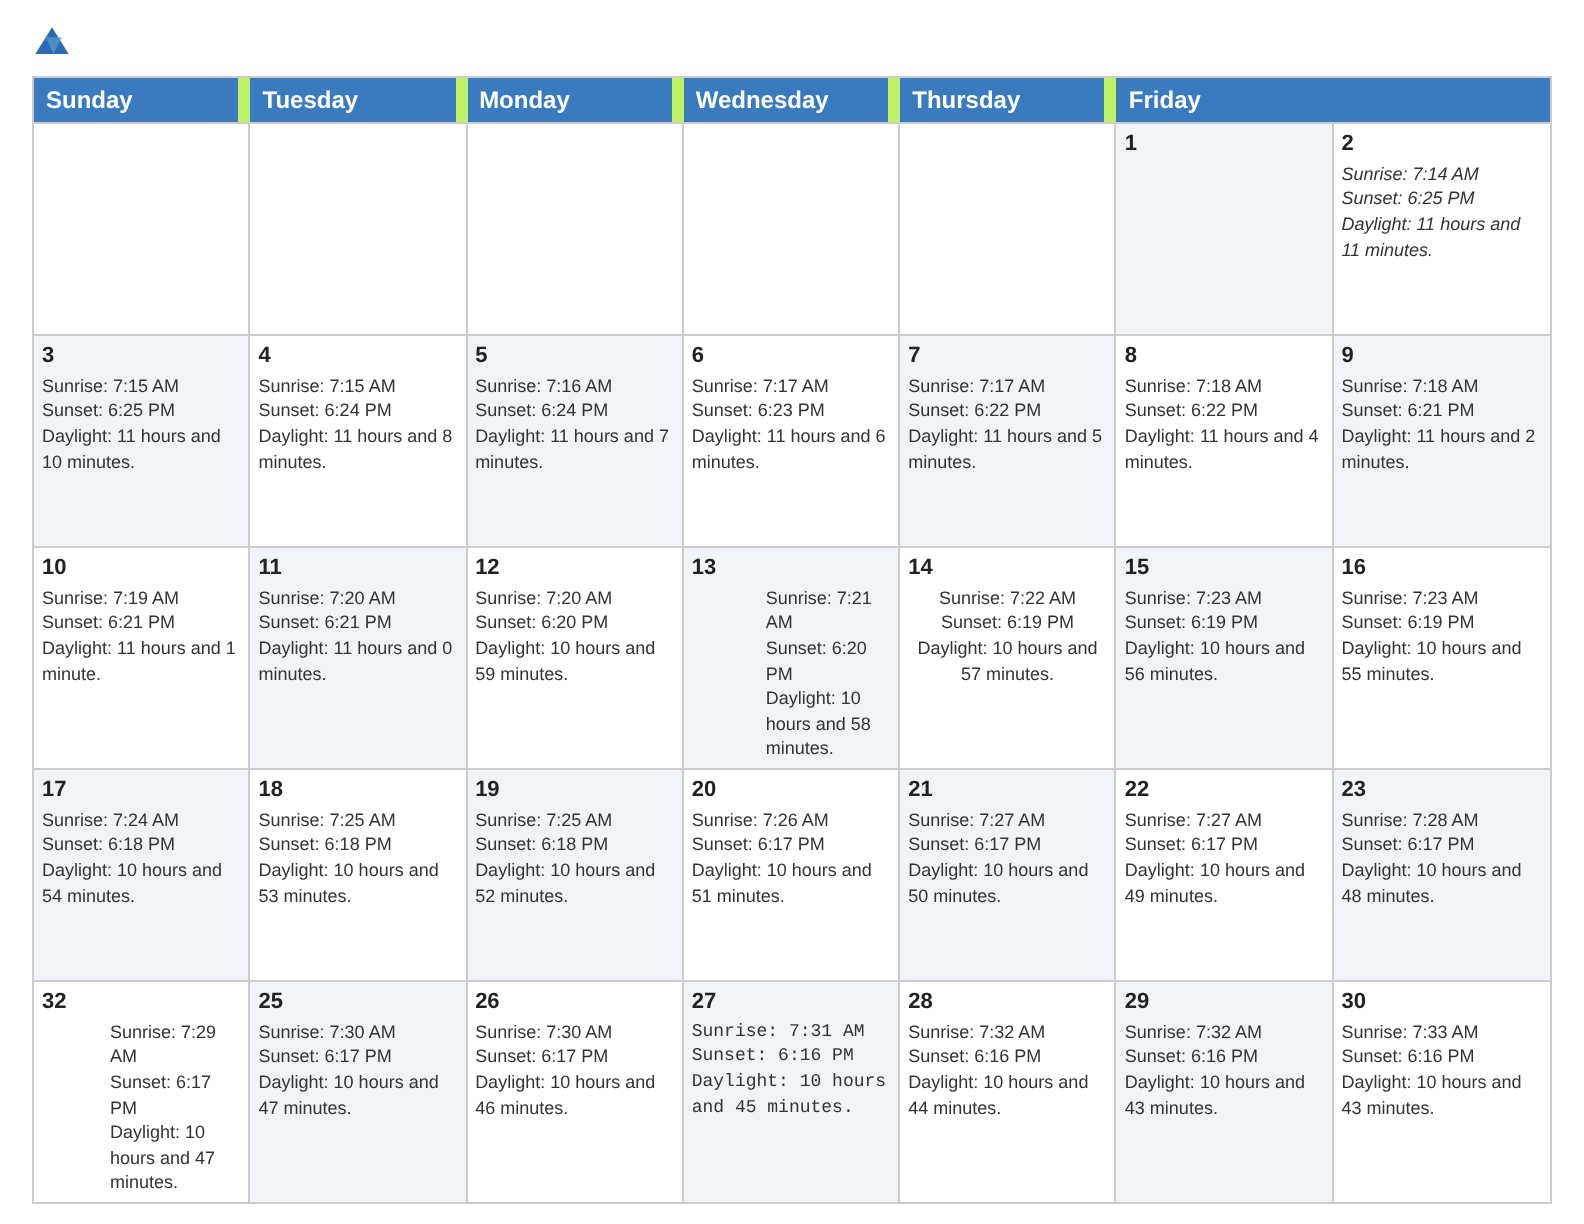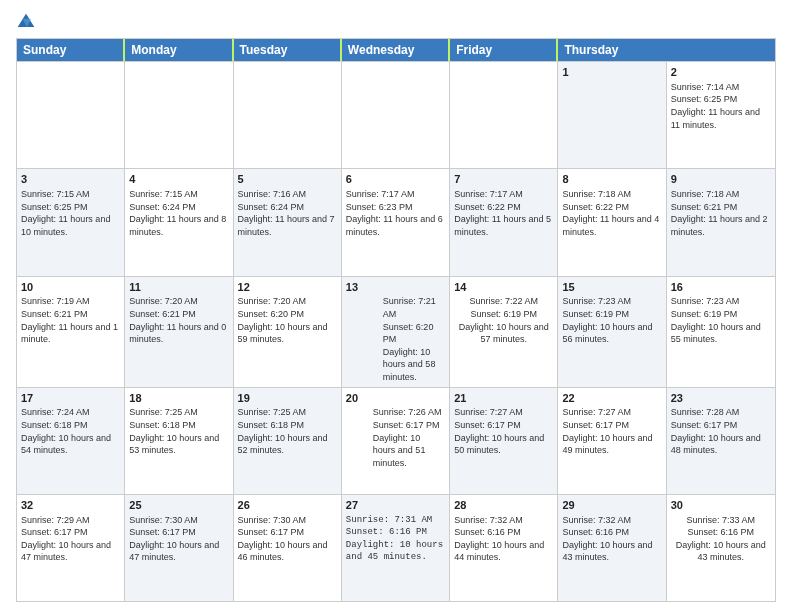--- a/index.html
+++ b/index.html
@@ -69,21 +69,21 @@
       display: grid;
       grid-template-columns: repeat(7, 1fr);
       background: #3a7abf;
     }
     .cal-header-cell {
       color: #fff;
       font-size: 12px;
       font-weight: bold;
       padding: 4px 6px;
       text-align: left;
-      border-right: 2px solid #bef264;
+      border-right: 6px solid #bef264;
     }
     .cal-header-cell:last-child { border-right: none; }
     .cal-body {
       display: flex;
       flex-direction: column;
       flex: 1;
     }
     .cal-row {
       display: grid;
       grid-template-columns: repeat(7, 1fr);
@@ -131,39 +131,39 @@
       </div>
     </div>
     <div class="title-block">
       <div class="month-title"></div>
       <div class="subtitle"></div>
     </div>
   </div>
   <div class="calendar">
     <div class="cal-header">
     <div class="cal-header-cell">Sunday</div>
+        <div class="cal-header-cell">Tuesday</div>
         <div class="cal-header-cell">Monday</div>
-        <div class="cal-header-cell">Tuesday</div>
         <div class="cal-header-cell">Wednesday</div>
+        <div class="cal-header-cell">Thursday</div>
         <div class="cal-header-cell">Friday</div>
-        <div class="cal-header-cell">Thursday</div>
       </div>
     <div class="cal-body">
     <div class="cal-row">
           <div class="cal-cell empty"></div>
           <div class="cal-cell empty"></div>
           <div class="cal-cell empty"></div>
           <div class="cal-cell empty"></div>
           <div class="cal-cell empty"></div>
           <div class="cal-cell shaded">
             <span class="day-num">1</span>
           </div>
           <div class="cal-cell">
             <span class="day-num">2</span>
-            <div class="cell-info" style="white-space: pre-line;">Sunrise: 7:14 AM
+            <div class="cell-info" style="white-space: pre-line; font-style: italic;">Sunrise: 7:14 AM
 Sunset: 6:25 PM
 Daylight: 11 hours and 11 minutes.</div>
           </div>
         </div>
         <div class="cal-row">
           <div class="cal-cell shaded">
             <span class="day-num">3</span>
             <div class="cell-info" style="white-space: pre-line;">Sunrise: 7:15 AM
 Sunset: 6:25 PM
 Daylight: 11 hours and 10 minutes.</div>
@@ -263,21 +263,21 @@
 Daylight: 10 hours and 53 minutes.</div>
           </div>
           <div class="cal-cell shaded">
             <span class="day-num">19</span>
             <div class="cell-info" style="white-space: pre-line;">Sunrise: 7:25 AM
 Sunset: 6:18 PM
 Daylight: 10 hours and 52 minutes.</div>
           </div>
           <div class="cal-cell">
             <span class="day-num">20</span>
-            <div class="cell-info" style="white-space: pre-line; margin-left: 27px;">Sunrise: 7:26 AM
+            <div class="cell-info" style="white-space: pre-line;">Sunrise: 7:26 AM
 Sunset: 6:17 PM
 Daylight: 10 hours and 51 minutes.</div>
           </div>
           <div class="cal-cell shaded">
             <span class="day-num">21</span>
             <div class="cell-info" style="white-space: pre-line;">Sunrise: 7:27 AM
 Sunset: 6:17 PM
 Daylight: 10 hours and 50 minutes.</div>
           </div>
           <div class="cal-cell">
@@ -289,21 +289,21 @@
           <div class="cal-cell shaded">
             <span class="day-num">23</span>
             <div class="cell-info" style="white-space: pre-line;">Sunrise: 7:28 AM
 Sunset: 6:17 PM
 Daylight: 10 hours and 48 minutes.</div>
           </div>
         </div>
         <div class="cal-row">
           <div class="cal-cell">
             <span class="day-num">32</span>
-            <div class="cell-info" style="white-space: pre-line;">Sunrise: 7:29 AM
+            <div class="cell-info" style="white-space: pre-line; margin-left: 34px;">Sunrise: 7:29 AM
 Sunset: 6:17 PM
 Daylight: 10 hours and 47 minutes.</div>
           </div>
           <div class="cal-cell shaded">
             <span class="day-num">25</span>
             <div class="cell-info" style="white-space: pre-line;">Sunrise: 7:30 AM
 Sunset: 6:17 PM
 Daylight: 10 hours and 47 minutes.</div>
           </div>
           <div class="cal-cell">
@@ -325,20 +325,20 @@
 Daylight: 10 hours and 44 minutes.</div>
           </div>
           <div class="cal-cell shaded">
             <span class="day-num">29</span>
             <div class="cell-info" style="white-space: pre-line;">Sunrise: 7:32 AM
 Sunset: 6:16 PM
 Daylight: 10 hours and 43 minutes.</div>
           </div>
           <div class="cal-cell">
             <span class="day-num">30</span>
-            <div class="cell-info" style="white-space: pre-line; text-align: center;">Sunrise: 7:33 AM
+            <div class="cell-info" style="white-space: pre-line;">Sunrise: 7:33 AM
 Sunset: 6:16 PM
 Daylight: 10 hours and 43 minutes.</div>
           </div>
         </div>
       </div>
   </div>
 </div>
 
 </body></html>

